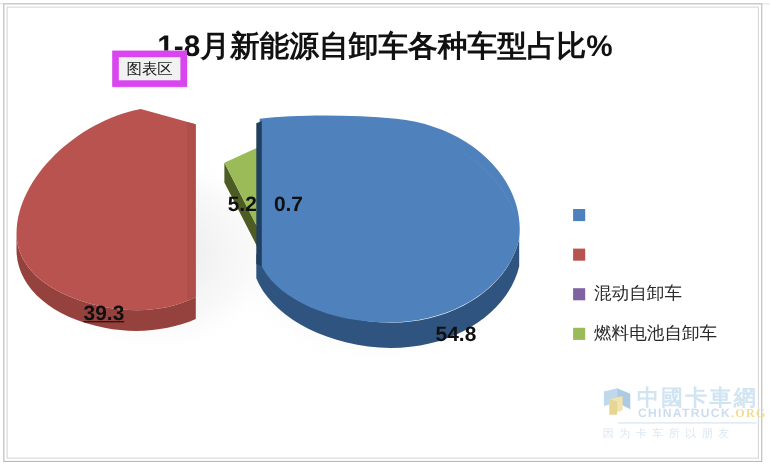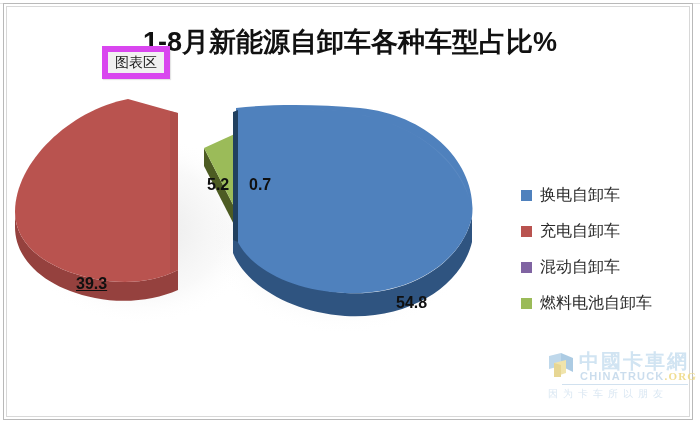--- a/index.html
+++ b/index.html
@@ -77,21 +77,21 @@
     left: 0;
     top: 70px;
     width: 510px;
     height: 290px;
   }
   .pie-stage svg { display: block; }
 
   
   .slice-label {
     position: absolute;
-    font-size: 16px;
+    font-size: 19px;
     font-weight: bold;
     color: #101010;
     white-space: nowrap;
     z-index: 20;
   }
   .lbl-blue   { left: 396px; top: 224px; }
   .lbl-red    { left: 76px;  top: 205px; text-decoration: underline; }
   .lbl-green  { left: 207px; top: 106px; }
   .lbl-purple { left: 249px; top: 106px; text-align: center; }
 
@@ -253,25 +253,23 @@
 
     <div class="slice-label lbl-blue">54.8</div>
     <div class="slice-label lbl-red">39.3</div>
     <div class="slice-label lbl-green">5.2</div>
     <div class="slice-label lbl-purple">0.7</div>
   </div>
 
   <div class="legend">
     <div class="legend-row">
       <span class="legend-swatch" style="background:#4f81bd"></span>
-      <span class="legend-text">换电自卸车</span>
     </div>
     <div class="legend-row">
       <span class="legend-swatch" style="background:#b9534f"></span>
-      <span class="legend-text">充电自卸车</span>
     </div>
     <div class="legend-row">
       <span class="legend-swatch" style="background:#8064a2"></span>
       <span class="legend-text">混动自卸车</span>
     </div>
     <div class="legend-row">
       <span class="legend-swatch" style="background:#9bbb59"></span>
       <span class="legend-text">燃料电池自卸车</span>
     </div>
   </div>

